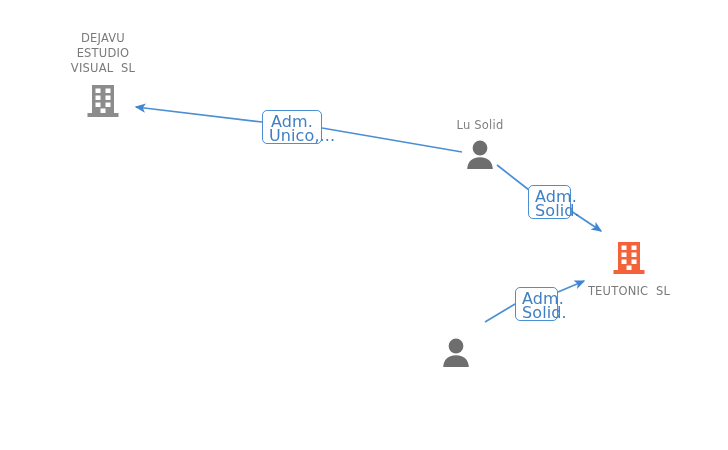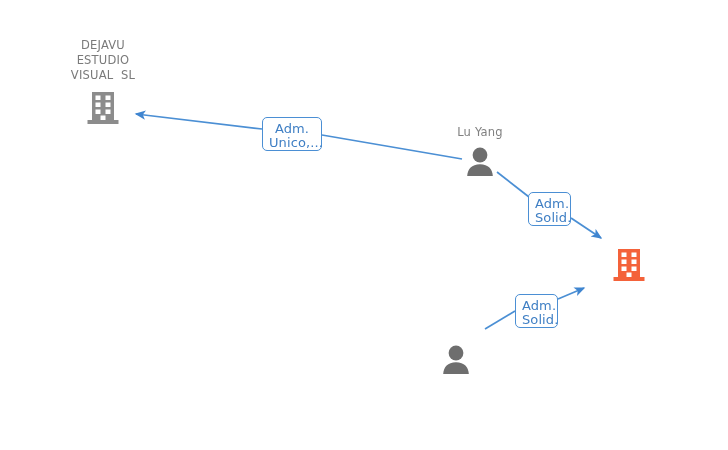--- a/index.html
+++ b/index.html
@@ -10,21 +10,20 @@
   }
   body {
     font-family: "DejaVu Sans", "Liberation Sans", sans-serif;
   }
   #canvas {
     position: relative;
     width: 728px;
     height: 386px;
     background: #ffffff;
     overflow: hidden;
-    margin-top: 7px;
   }
   #edges {
     position: absolute;
     left: 0;
     top: 0;
     width: 728px;
     height: 450px;
   }
   .node {
     position: absolute;
@@ -45,21 +44,21 @@
     display: block;
     margin: 0 auto;
   }
   .edge-label {
     position: absolute;
     box-sizing: border-box;
     border: 1.4px solid #4b8fd4;
     border-radius: 5px;
     background: #ffffff;
     color: #3f7fc4;
-    font-size: 13px;
+    font-size: 16px;
     line-height: 14px;
     text-align: center;
     padding: 4px 6px 5px 6px;
     white-space: pre-line;
     letter-spacing: 0.1px;
   }
   #watermark {
     position: absolute;
     display: flex;
     align-items: center;
@@ -124,21 +123,21 @@
         <rect x="9.5" y="13.5" width="5" height="4.5" fill="#ffffff"></rect>
         <rect x="19.5" y="13.5" width="5" height="4.5" fill="#ffffff"></rect>
         <rect x="9.5" y="20.5" width="5" height="4.5" fill="#ffffff"></rect>
         <rect x="19.5" y="20.5" width="5" height="4.5" fill="#ffffff"></rect>
         <rect x="14.5" y="26.5" width="5" height="4.5" fill="#ffffff"></rect>
       </svg>
     </span>
   </div>
 
   <div class="node" style="left:420px; top:118px; width:120px;">
-    <div class="node-label">Lu Yang</div>
+    <div class="node-label">Lu Solid</div>
     <span class="icon-wrap" style="margin-top:6px;">
       <svg width="32" height="30" viewBox="0 0 32 30" xmlns="http://www.w3.org/2000/svg">
         <circle cx="16" cy="9" r="7.4" fill="#6e6e6e"></circle>
         <path d="M16 18.2 C7.6 18.2 3.6 23.2 3.2 30 L28.8 30 C28.4 23.2 24.4 18.2 16 18.2 Z" fill="#6e6e6e"></path>
       </svg>
     </span>
   </div>
 
   <div class="node" style="left:569px; top:239px; width:120px;">
     <span class="icon-wrap">
@@ -147,20 +146,21 @@
         <rect x="1.5" y="31" width="31" height="4" fill="#f4623a"></rect>
         <rect x="9.5" y="6.5" width="5" height="4.5" fill="#ffffff"></rect>
         <rect x="19.5" y="6.5" width="5" height="4.5" fill="#ffffff"></rect>
         <rect x="9.5" y="13.5" width="5" height="4.5" fill="#ffffff"></rect>
         <rect x="19.5" y="13.5" width="5" height="4.5" fill="#ffffff"></rect>
         <rect x="9.5" y="20.5" width="5" height="4.5" fill="#ffffff"></rect>
         <rect x="19.5" y="20.5" width="5" height="4.5" fill="#ffffff"></rect>
         <rect x="14.5" y="26.5" width="5" height="4.5" fill="#ffffff"></rect>
       </svg>
     </span>
+    <div class="node-label company" style="margin-top:5px;">TEUTONIC  SL</div>
   </div>
 
   <div class="node" style="left:396px; top:337px; width:120px;">
     <span class="icon-wrap">
       <svg width="32" height="30" viewBox="0 0 32 30" xmlns="http://www.w3.org/2000/svg">
         <circle cx="16" cy="9" r="7.4" fill="#6e6e6e"></circle>
         <path d="M16 18.2 C7.6 18.2 3.6 23.2 3.2 30 L28.8 30 C28.4 23.2 24.4 18.2 16 18.2 Z" fill="#6e6e6e"></path>
       </svg>
     </span>
   </div>

